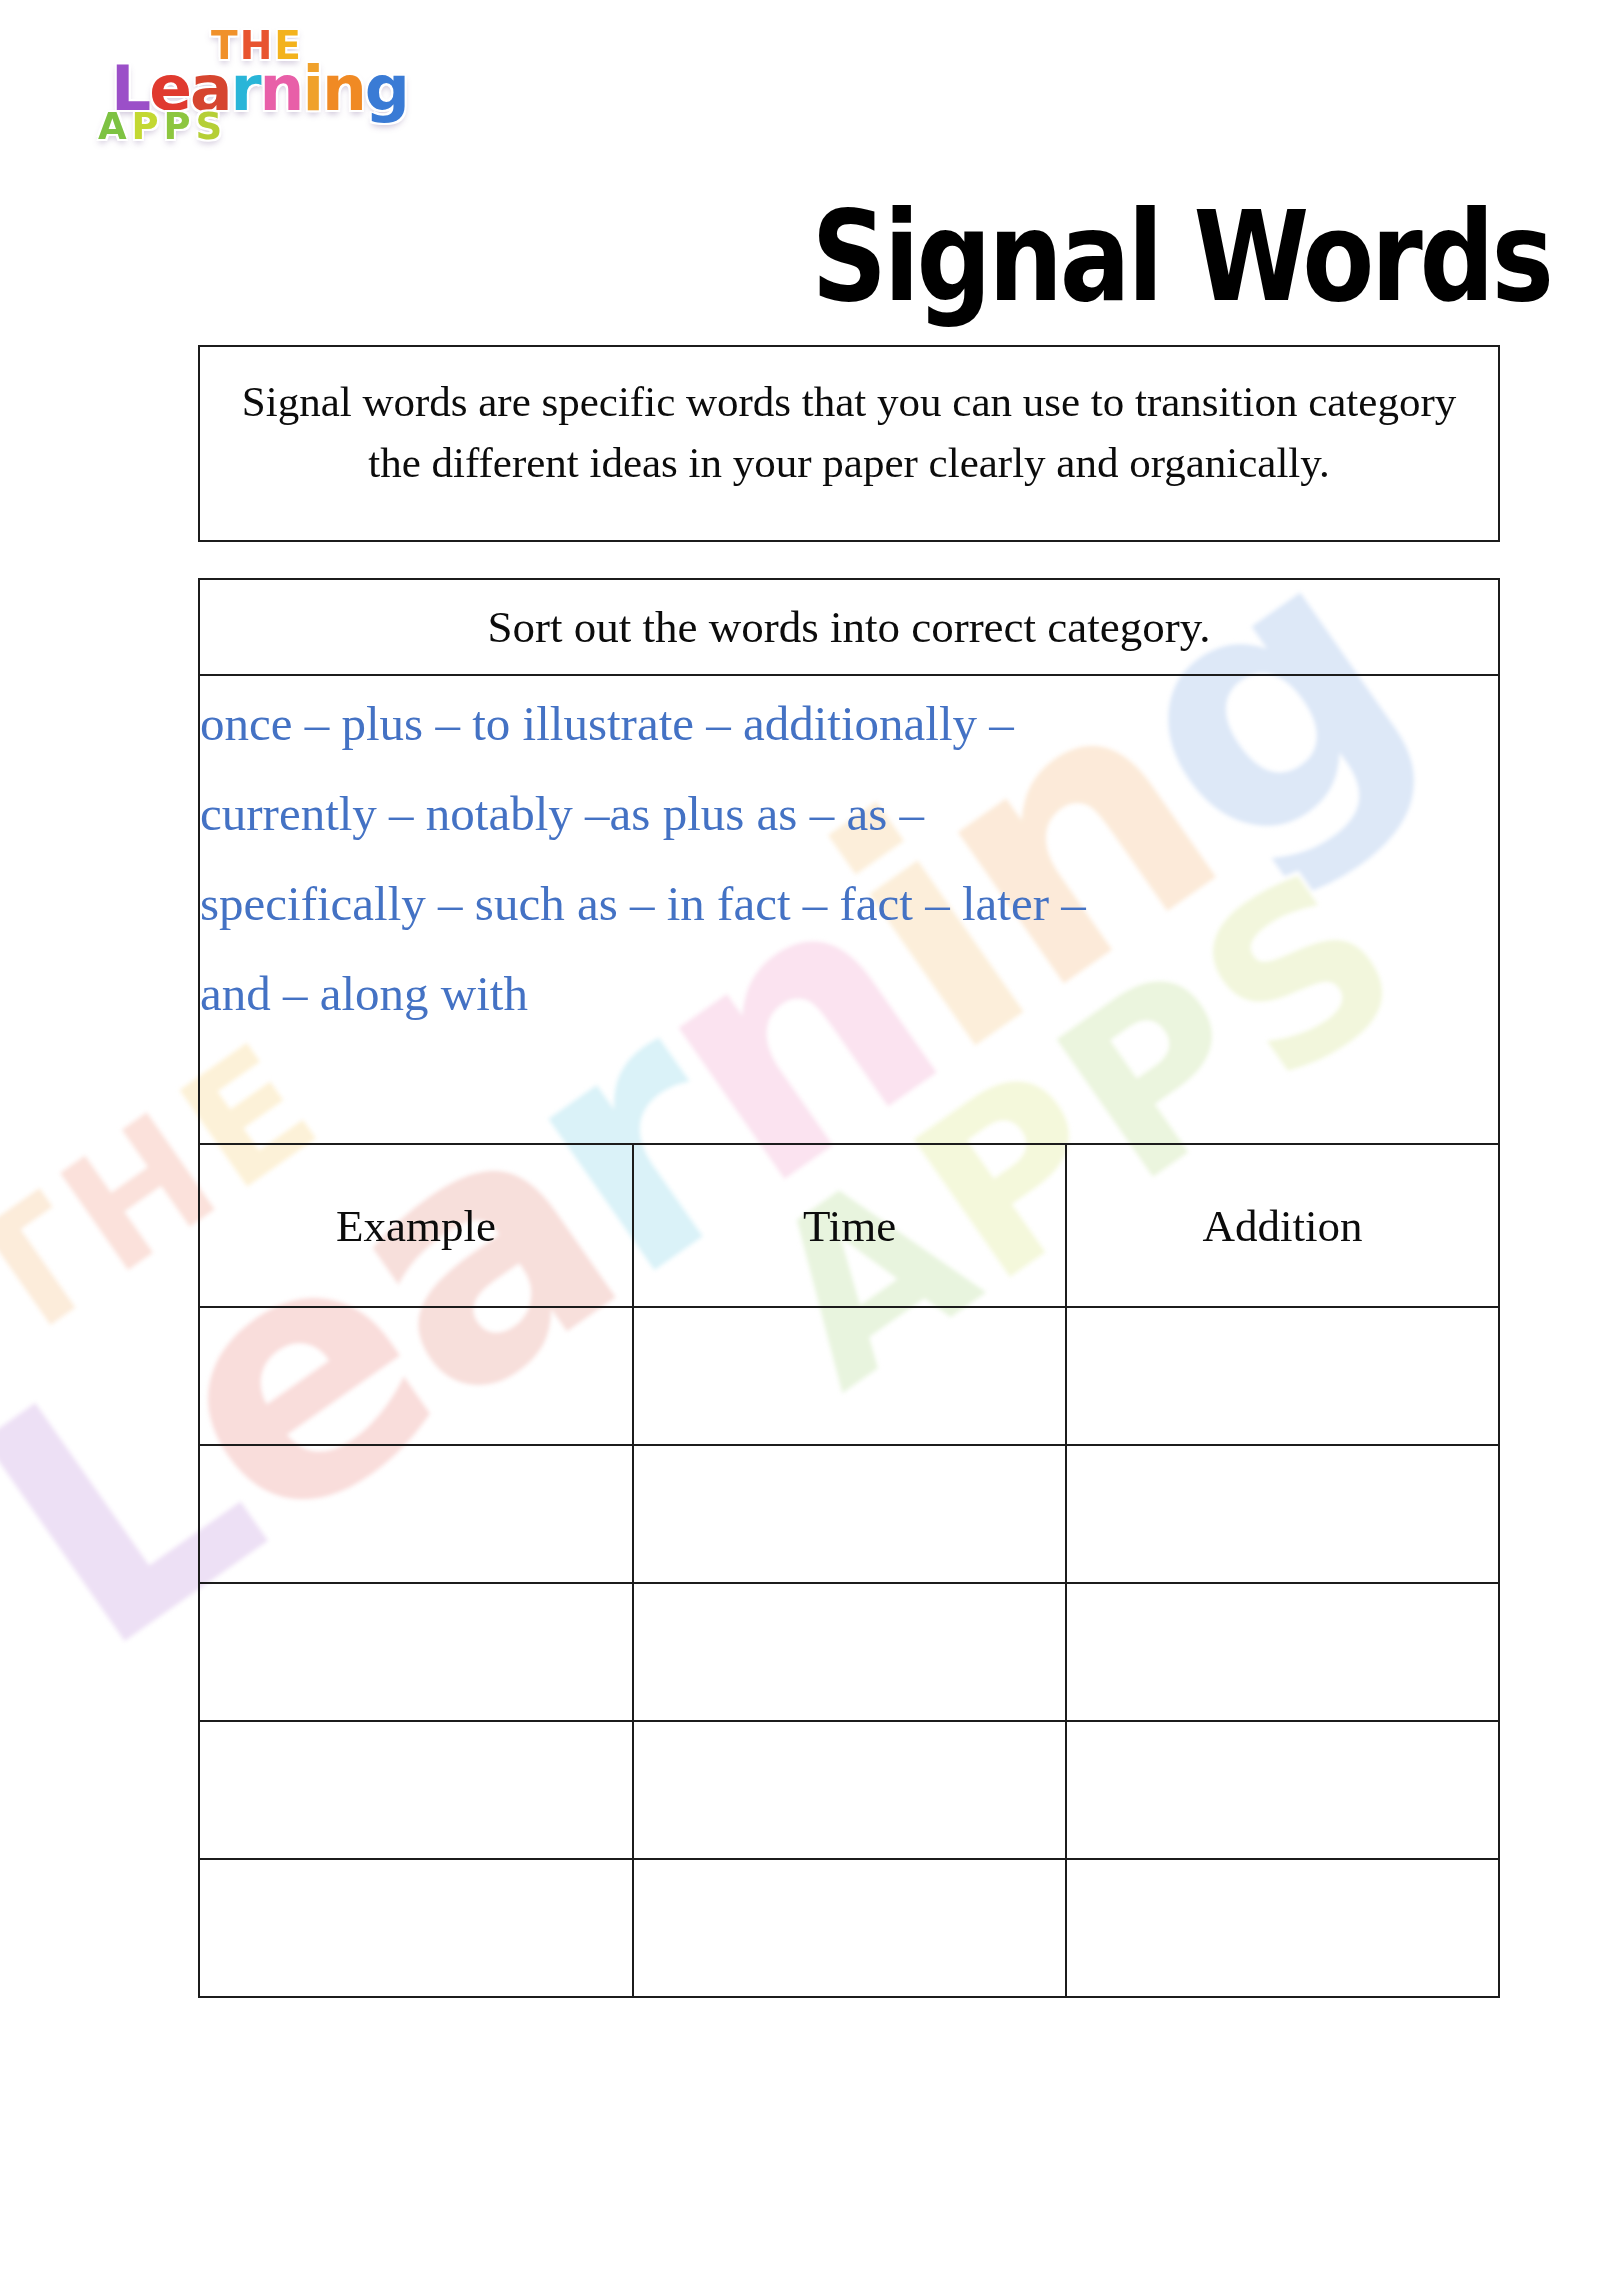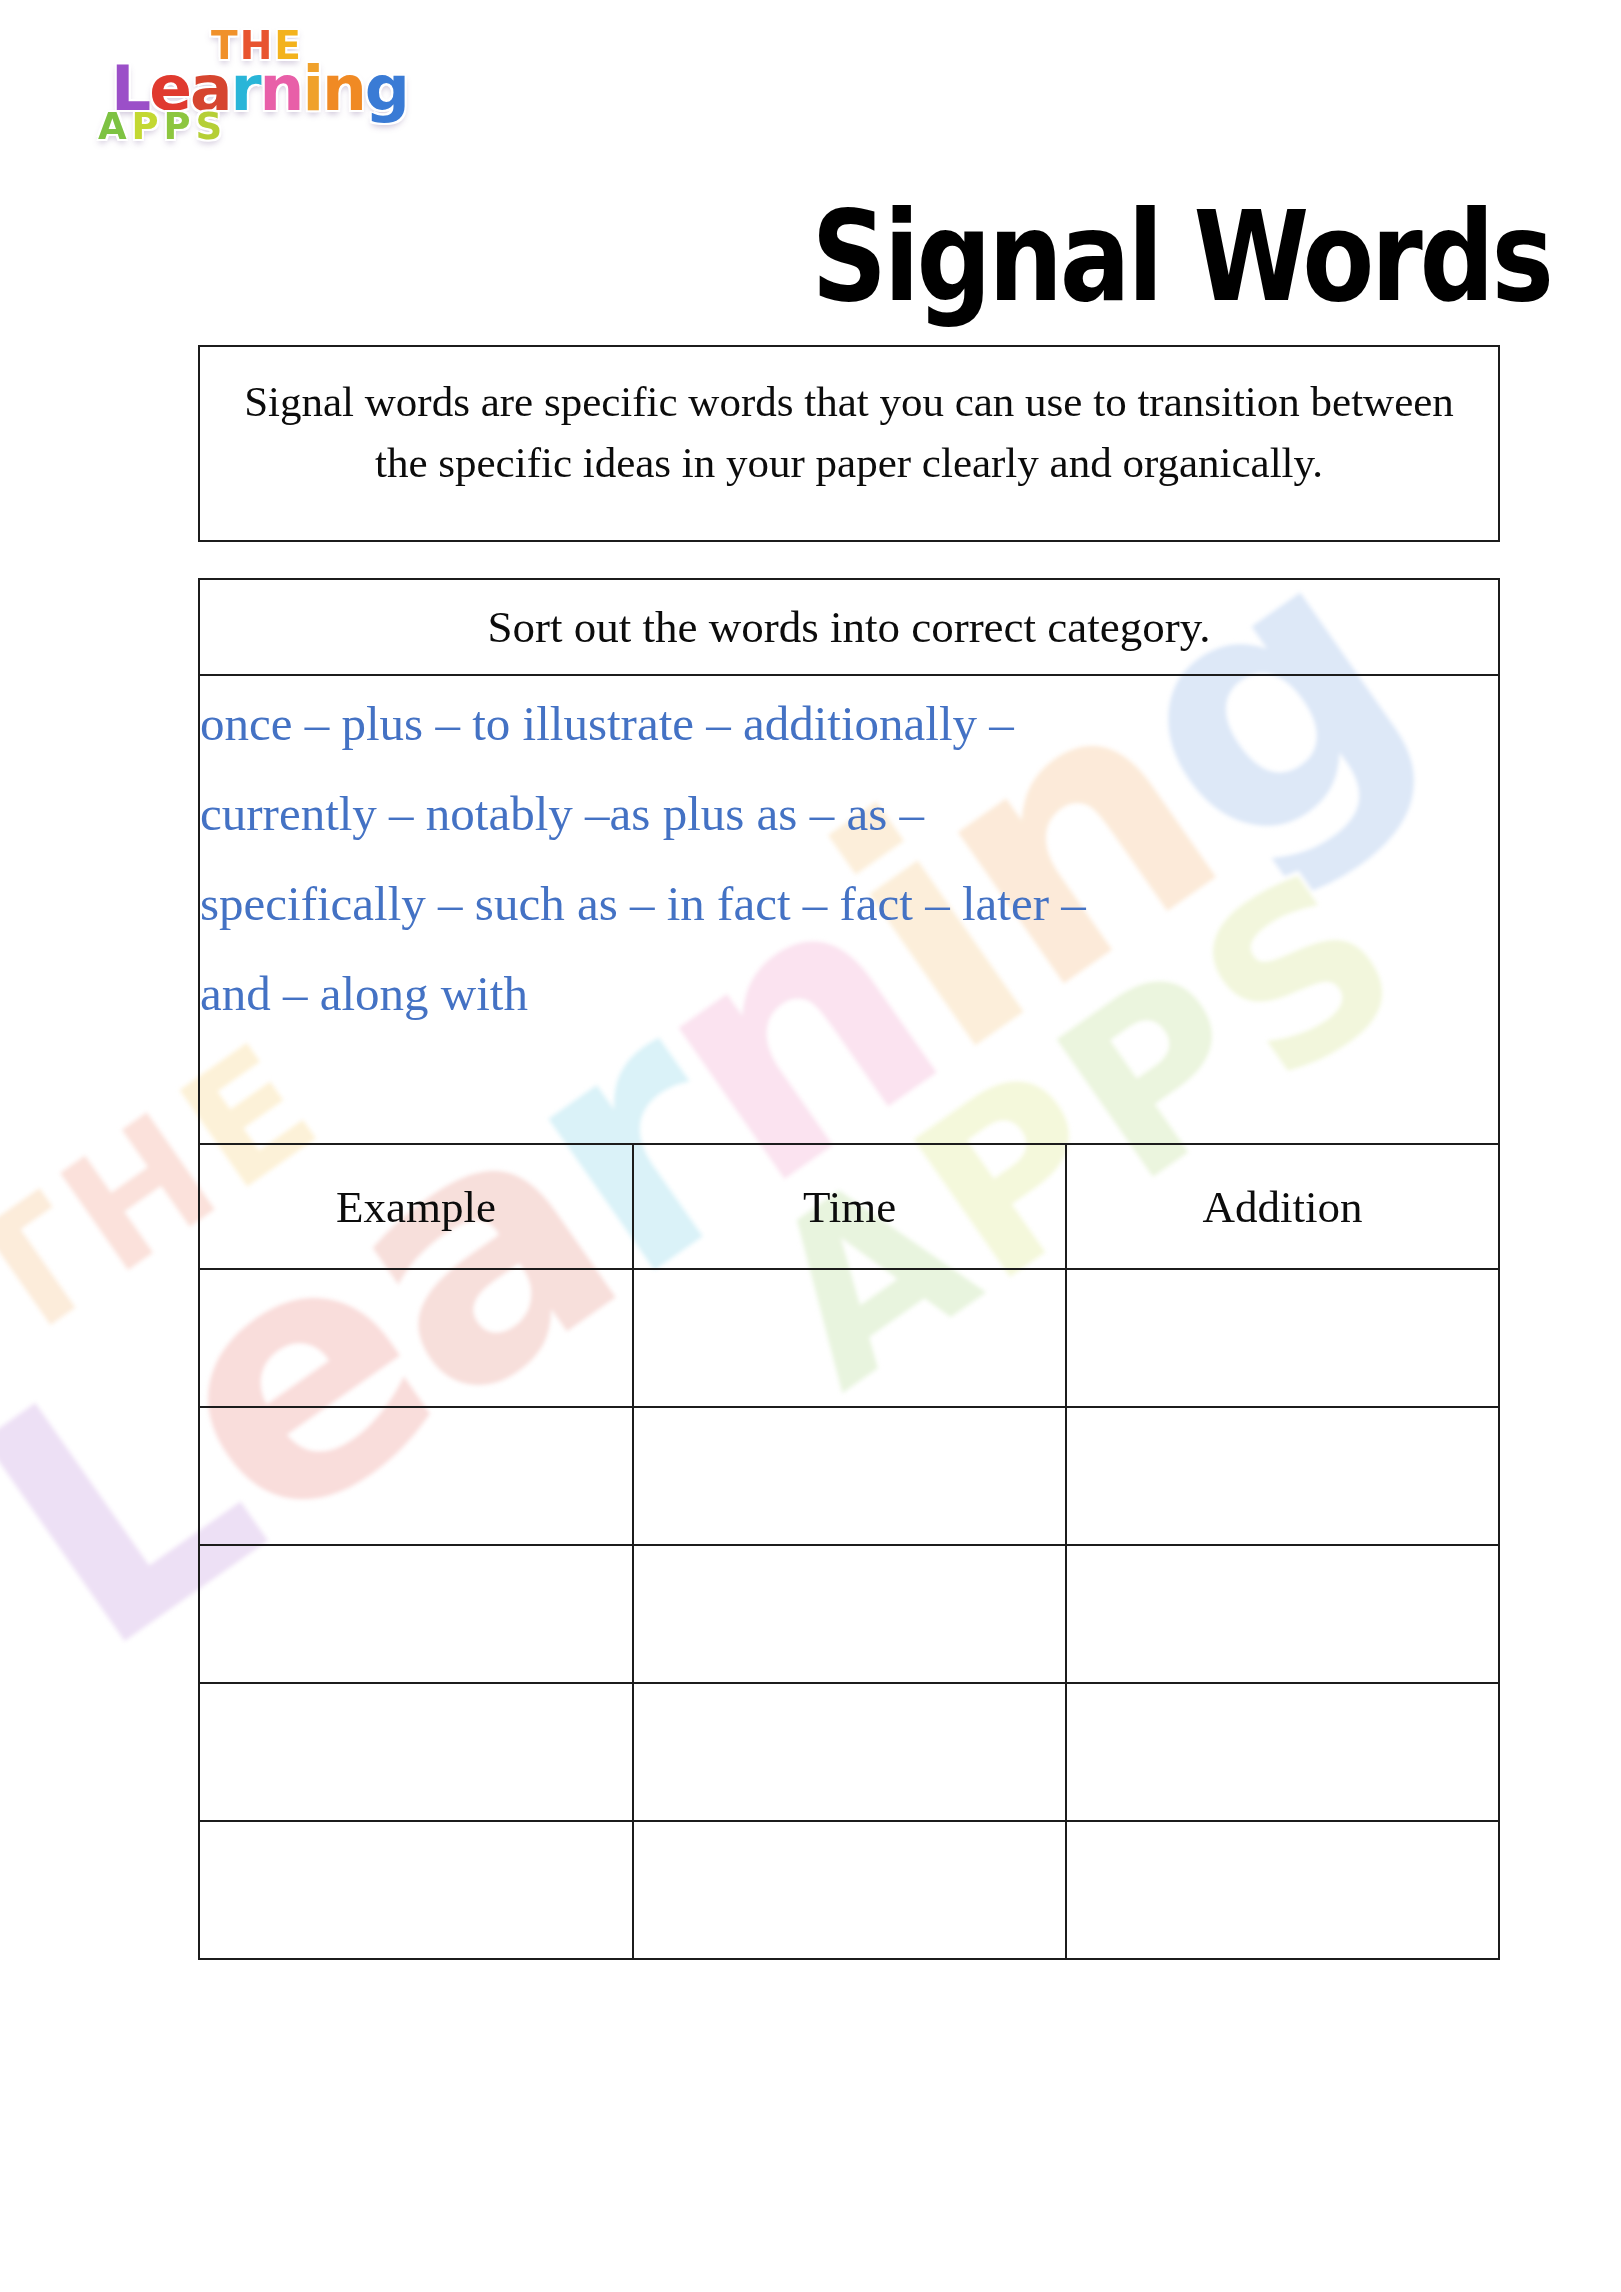--- a/index.html
+++ b/index.html
@@ -58,21 +58,21 @@
   }
   .main-table td,.main-table th{
     border:2.9px solid #1c1c1c;padding:0;background:transparent;
     font-weight:normal;vertical-align:middle;
   }
   .row-instruction{height:96px;}
   .row-instruction td{font-size:45px;text-align:center;color:#0c0c0c;}
   .row-wordbank{height:469px;}
   .row-wordbank td{vertical-align:top;}
   .wordbank{padding-top:3px;text-align:left;font-size:49px;line-height:90px;}
-  .row-header{height:125px;}
+  .row-header{height:163px;}
   .row-header th{font-size:45px;text-align:center;color:#0c0c0c;}
   .empty-row{height:138px;}
   
   .footer{
     position:absolute;top:2082px;left:0;width:100%;text-align:center;z-index:1;
     font-family:"Liberation Sans", sans-serif;font-weight:bold;
     font-size:30px;letter-spacing:1px;color:#000;
   }
 </style>
 </head>
@@ -90,21 +90,21 @@
     <div class="logo-the"><span style="color: rgb(240, 145, 43);">T</span><span style="color: rgb(232, 84, 47);">H</span><span style="color: rgb(243, 178, 29);">E</span></div>
     <div class="logo-learning"><span style="color: rgb(155, 79, 200);">L</span><span style="color: rgb(224, 58, 47);">e</span><span style="color: rgb(214, 69, 47);">a</span><span style="color: rgb(41, 181, 216);">r</span><span style="color: rgb(232, 95, 168);">n</span><span style="color: rgb(240, 161, 43);">i</span><span style="color: rgb(240, 138, 36);">n</span><span style="color: rgb(58, 123, 213);">g</span></div>
     <div class="logo-apps"><span style="color: rgb(125, 194, 66);">A</span><span style="color: rgb(195, 216, 50);">P</span><span style="color: rgb(141, 198, 63);">P</span><span style="color: rgb(181, 207, 54);">S</span></div>
   </div>
 
   <div class="title">
     <span>Signal Words</span>
   </div>
 
   <div class="intro-box">
-    <div class="intro-text">Signal words are specific words that you can use to transition between the specific ideas in your paper clearly and organically.</div>
+    <div class="intro-text">Signal words are specific words that you can use to transition category the different ideas in your paper clearly and organically.</div>
   </div>
 
   <table class="main-table">
     <colgroup>
       <col style="width:33.4%">
         <col style="width:33.3%">
         <col style="width:33.3%">
     </colgroup>
     <tbody>
       <tr class="row-instruction">

